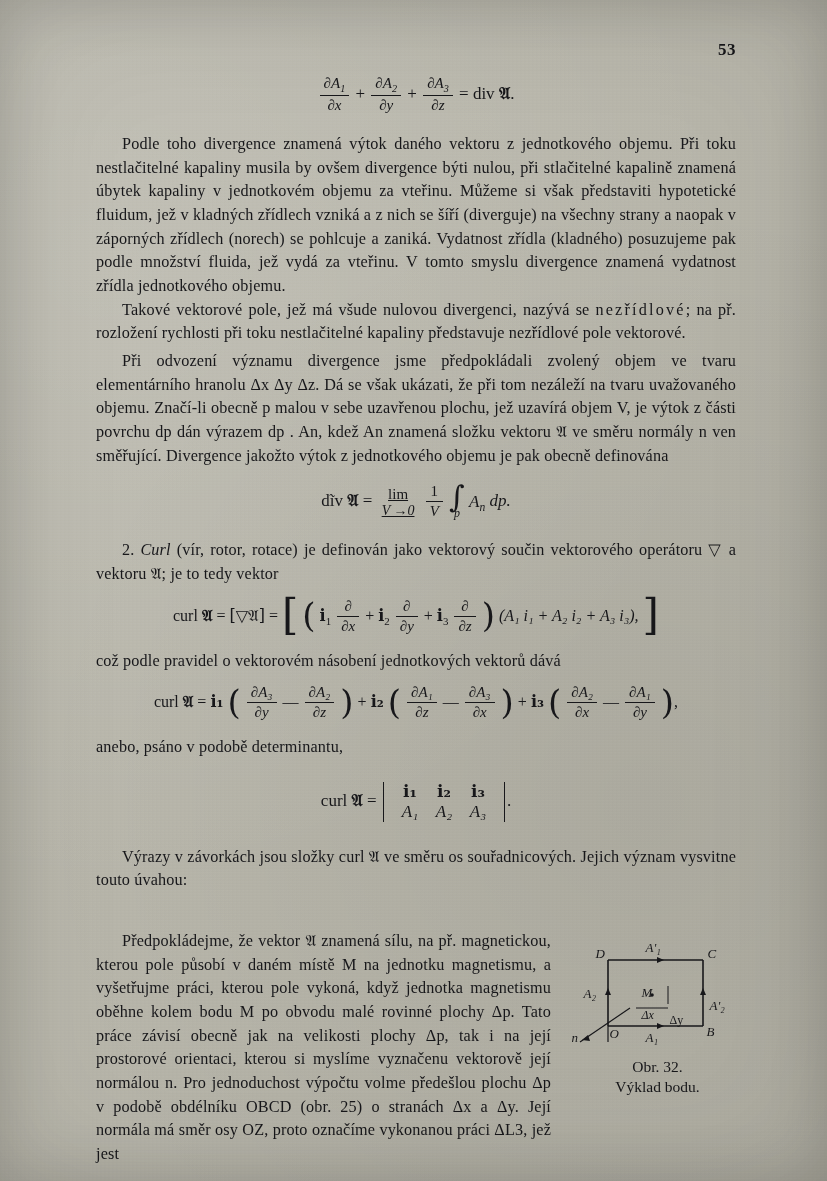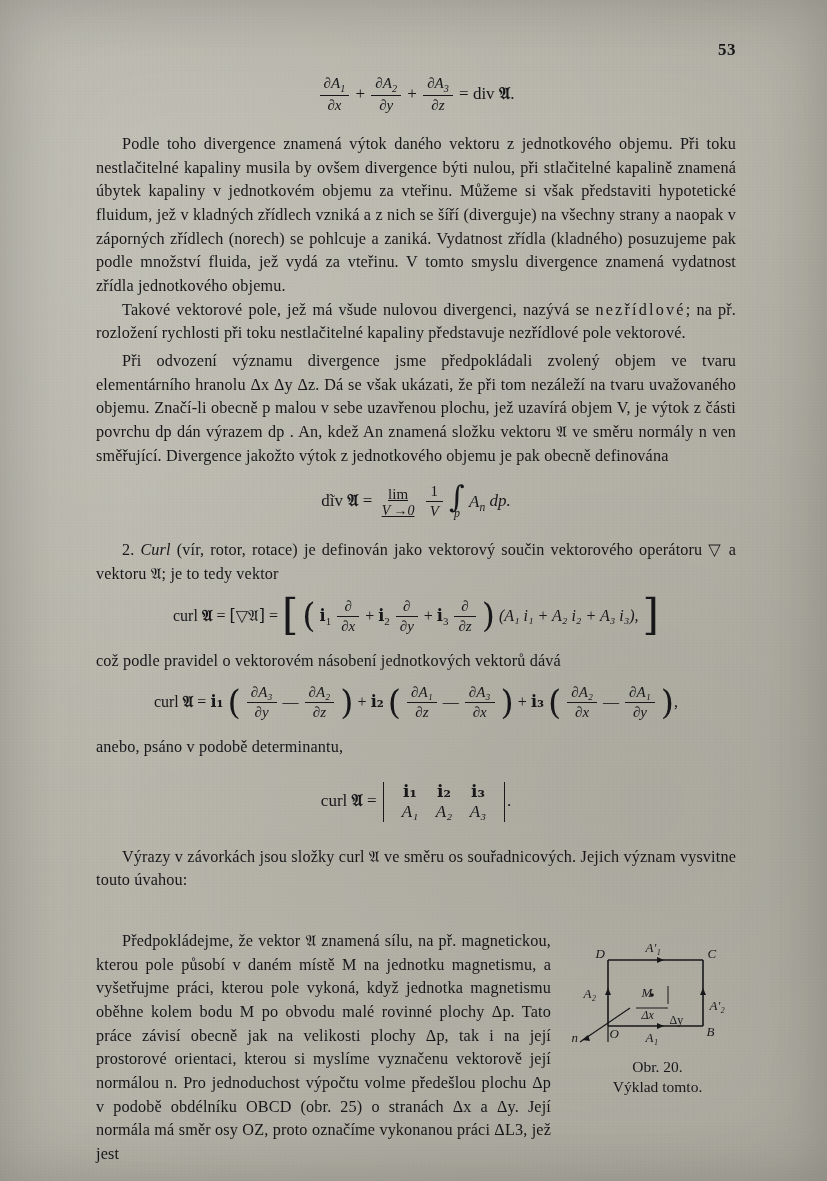--- a/index.html
+++ b/index.html
@@ -365,19 +365,19 @@
       <span style="position:absolute;left:4px;top:92px;font-size:13px;font-style:italic;">n</span>
       <span style="position:absolute;left:78px;top:2px;font-size:13px;font-style:italic;">A'₁</span>
       <span style="position:absolute;left:78px;top:92px;font-size:13px;font-style:italic;">A₁</span>
       <span style="position:absolute;left:16px;top:48px;font-size:13px;font-style:italic;">A₂</span>
       <span style="position:absolute;left:142px;top:48px;font-size:13px;font-style:italic;margin-top:12px;">A'₂</span>
       <span style="position:absolute;left:74px;top:47px;font-size:13px;font-style:italic;">M</span>
       <span style="position:absolute;left:102px;top:32px;font-size:12px;margin-top:43px;">Δy</span>
       <span style="position:absolute;left:74px;top:70px;font-size:12px;font-style:italic;">Δx</span>
     </div>
     <div class="fig-caption">
-      <div>Obr. 20.</div>
-      <div>Výklad tomto.</div>
+      <div>Obr. 32.</div>
+      <div>Výklad bodu.</div>
     </div>
   </div>
 
   <div class="edge-shade"></div>
 </div>
 
 </body></html>

